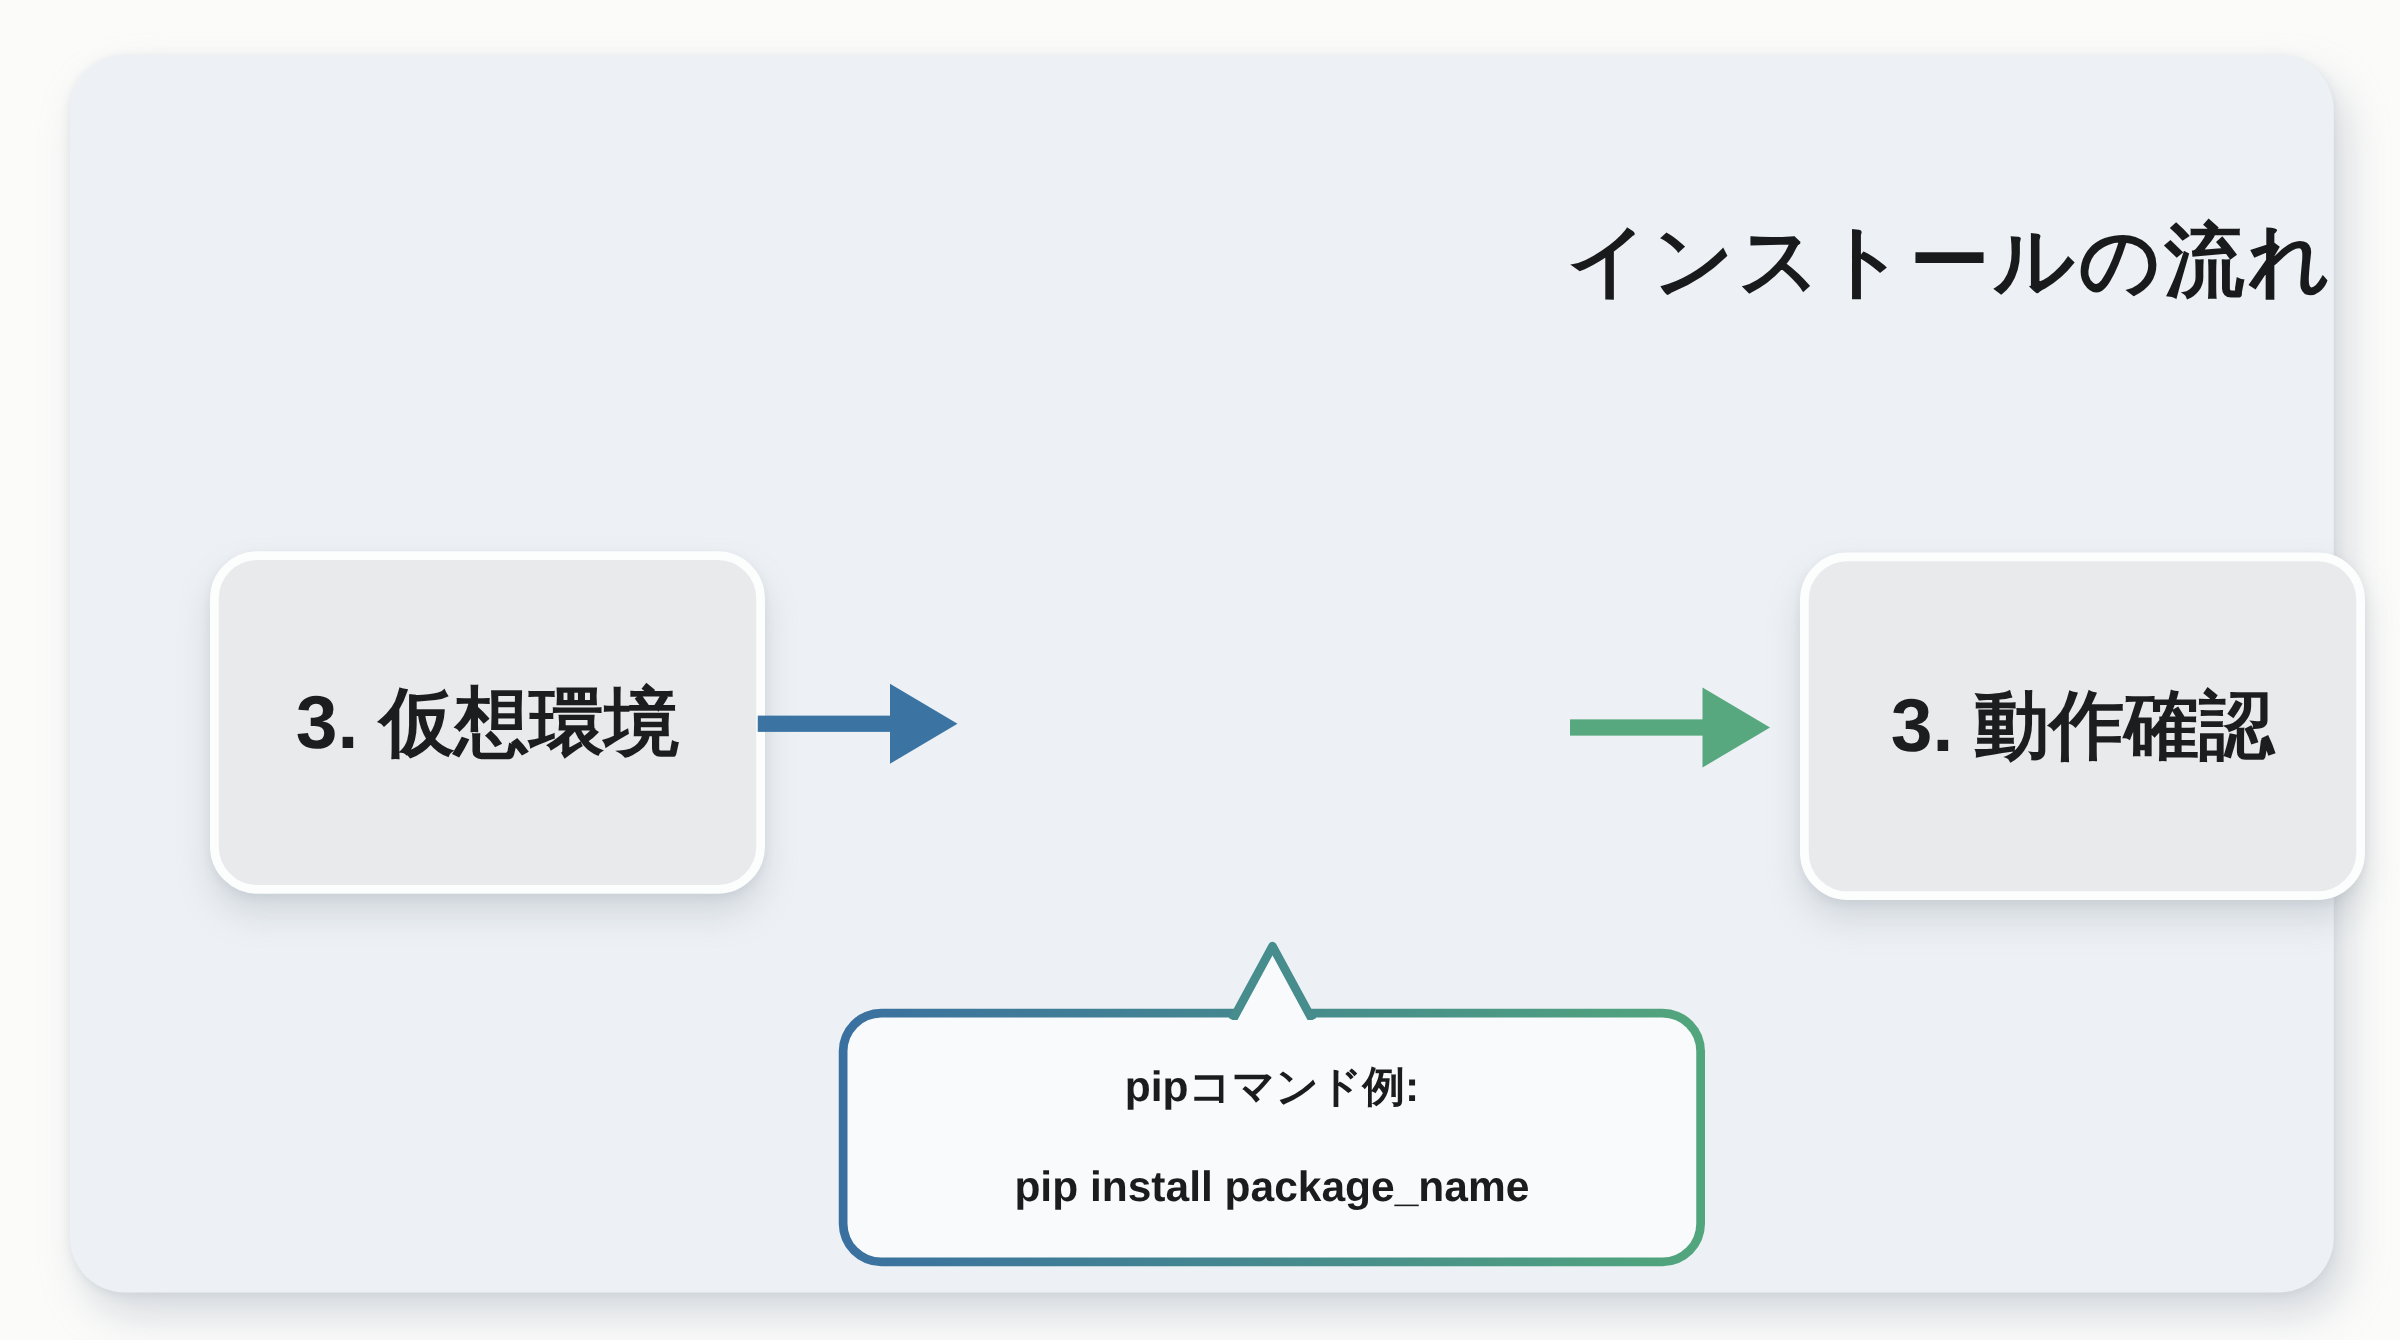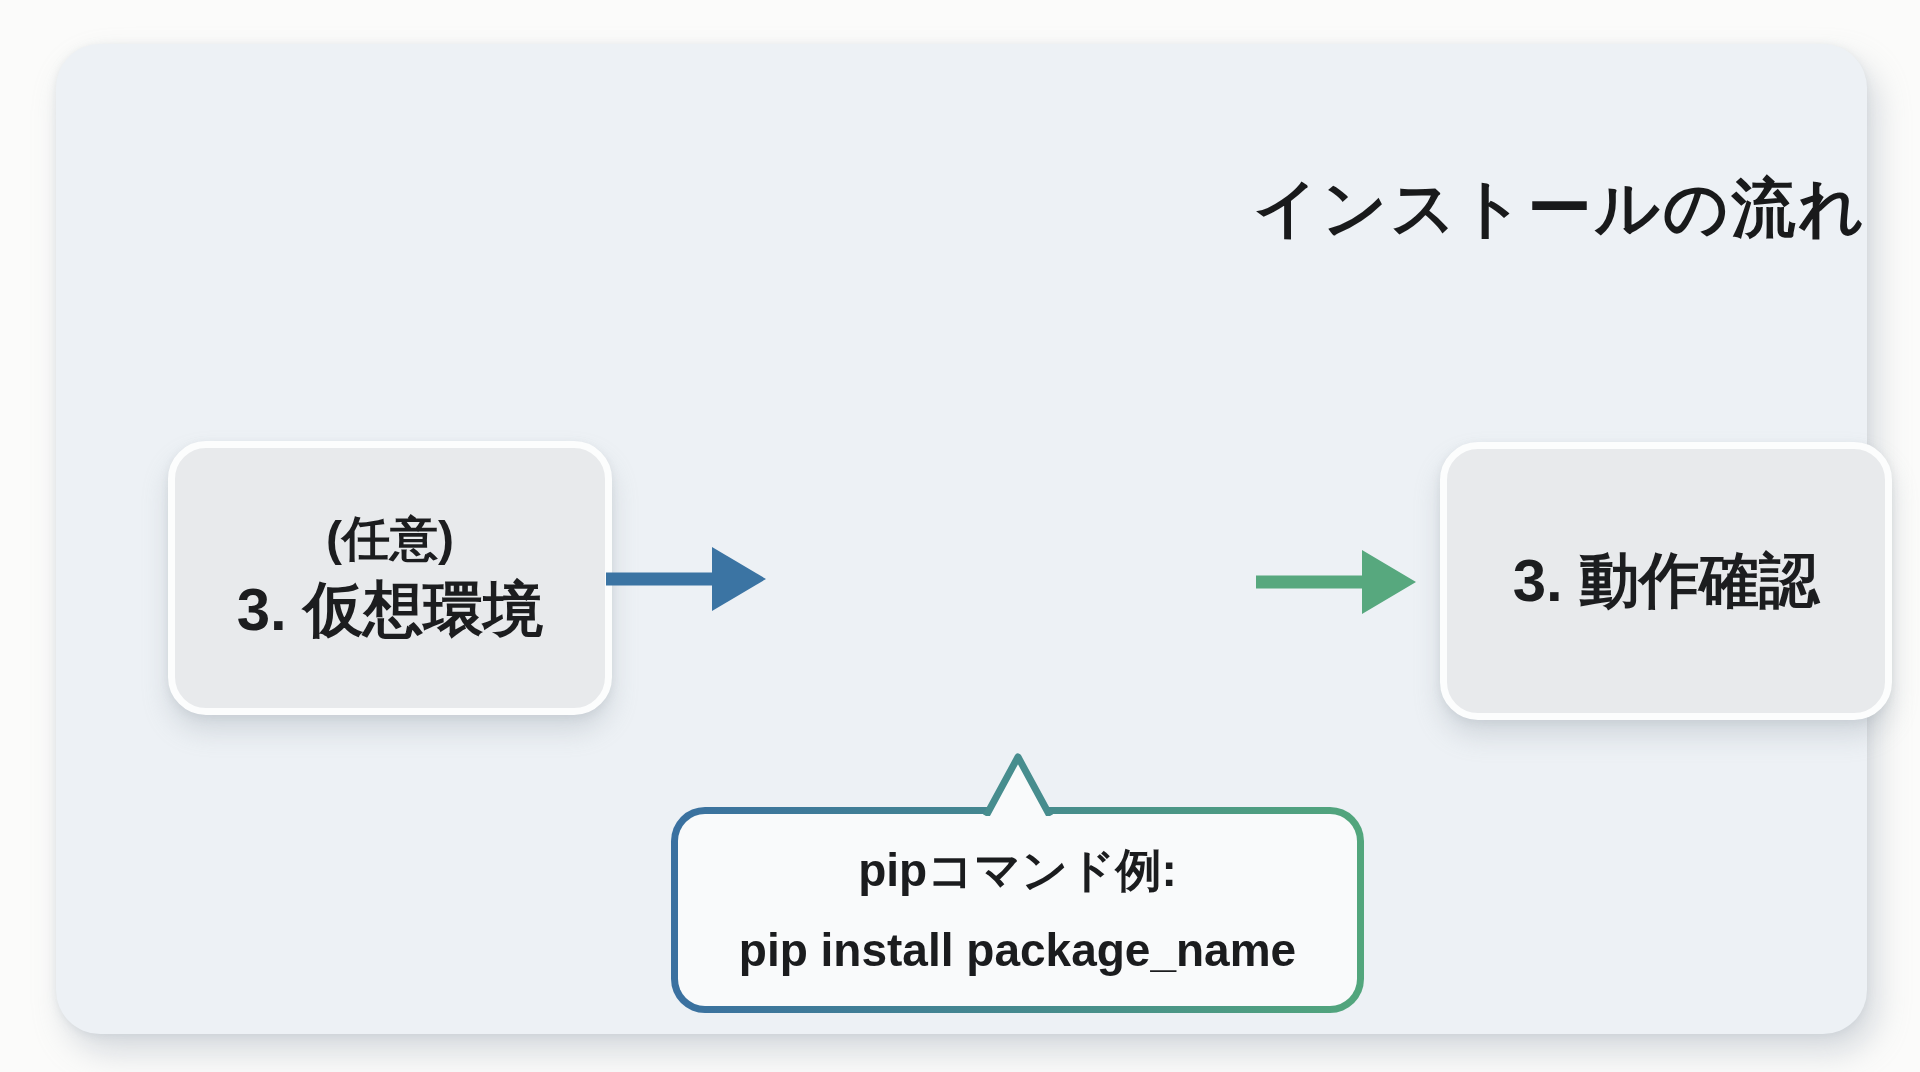--- a/index.html
+++ b/index.html
@@ -87,41 +87,40 @@
     background: linear-gradient(90deg, #3a70a0 0%, #45898e 50%, #52a67c 100%);
   }
   .callout-inner {
     width: 100%; height: 100%;
     background: #f9fafb;
     border-radius: 27px;
     display: flex;
     flex-direction: column;
     align-items: center;
     justify-content: center;
-    font-size: 46px;
+    font-size: 34px;
     font-weight: 800;
     color: #1b1c1e;
     line-height: 80px;
     text-align: center;
   }
   .callout-pointer {
     position: absolute;
     left: 308px; top: -57px;
     width: 78px; height: 66px;
   }
 </style>
 </head>
 <body>
 
 <div class="card">
 
   <h1 class="title">インストールの流れ</h1>
 
   <div class="step-box" id="step1">
-    <div class="optional">(任意)</div>
     <div class="label">3. 仮想環境</div>
   </div>
 
   <svg class="arrow" id="arrow1" width="162" height="72" viewBox="0 0 162 72" xmlns="http://www.w3.org/2000/svg">
     <rect x="0" y="29.5" width="110" height="13" fill="#3B74A3"></rect>
     <polygon points="106,4 160,36 106,68" fill="#3B74A3"></polygon>
   </svg>
 
 
   <svg class="arrow" id="arrow2" width="162" height="72" viewBox="0 0 162 72" xmlns="http://www.w3.org/2000/svg">

